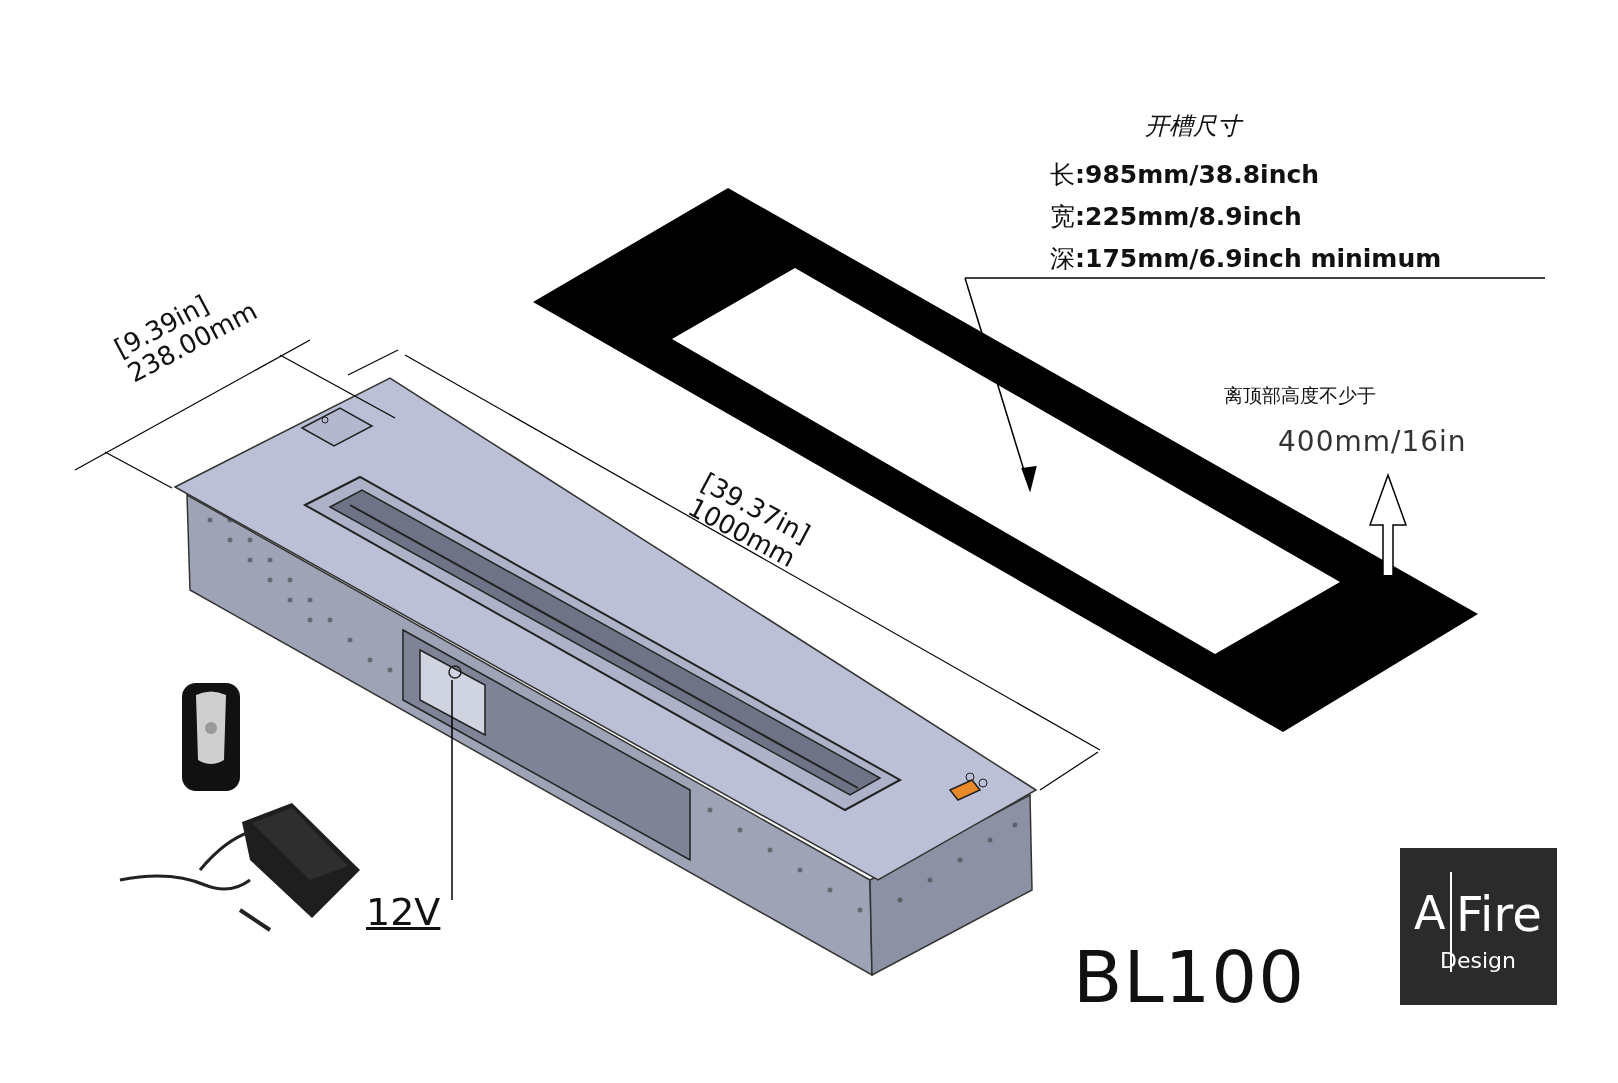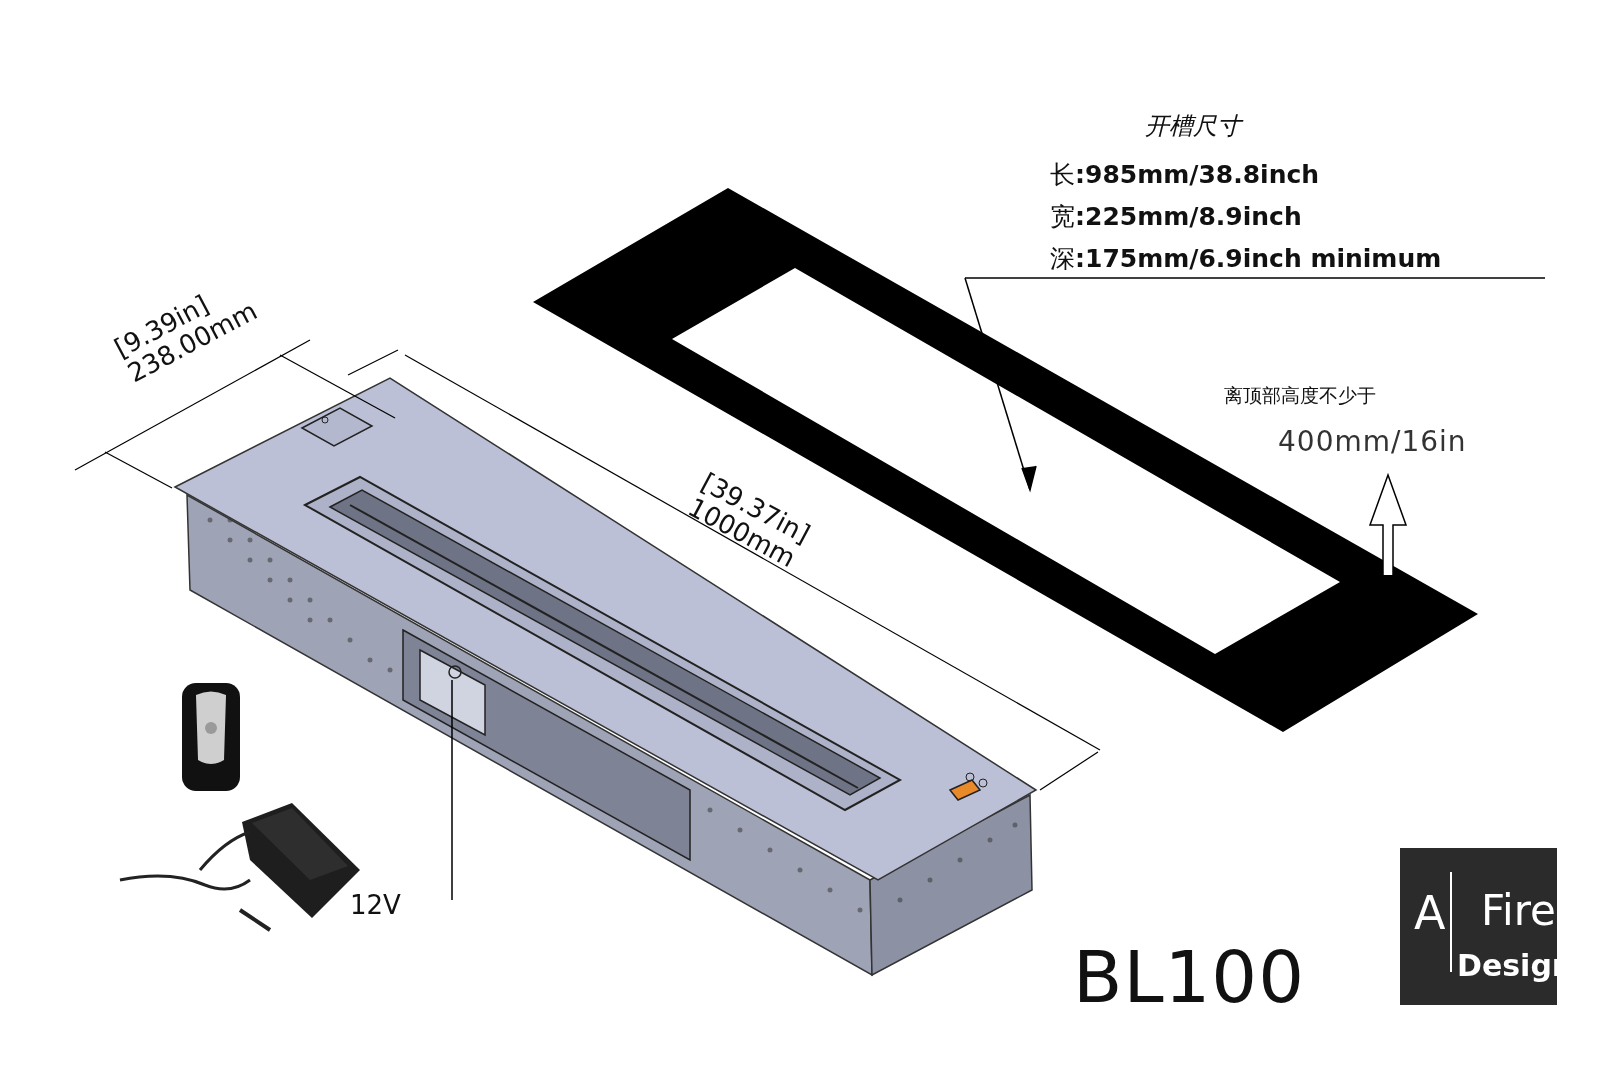--- a/index.html
+++ b/index.html
@@ -4,27 +4,27 @@
 <style>
   html, body { margin: 0; padding: 0; background: #ffffff; }
   body { width: 1618px; height: 1083px; position: relative; overflow: hidden; font-family: "DejaVu Sans", sans-serif; }
   svg { position: absolute; left: 0; top: 0; }
   .txt { position: absolute; color: #111; white-space: nowrap; }
   .title { font-size: 24px; left: 1145px; top: 110px; font-style: italic; }
   .spec { font-size: 25px; font-weight: bold; left: 1050px; }
   .spec .cn { font-weight: normal; }
   .clear-cn { font-size: 19px; left: 1224px; top: 383px; }
   .clear-val { font-size: 28px; font-weight: normal; left: 1278px; top: 425px; color: #333; letter-spacing: 1px; }
-  .volt { font-size: 26px; left: 350px; top: 890px; }
+  .volt { font-size: 38px; left: 366px; top: 890px; text-decoration: underline; }
   .model { font-size: 72px; left: 1062px; top: 935px; letter-spacing: 1px; margin-left: 11px; }
   .logo { position: absolute; left: 1400px; top: 848px; width: 157px; height: 157px; background: #2b2b2b; }
   .logo .a { position: absolute; left: 14px; top: 38px; font-size: 46px; color: #fff; }
   .logo .bar { position: absolute; left: 50px; top: 24px; width: 2px; height: 100px; background: #fff; }
-  .logo .fire { position: absolute; left: 56px; top: 38px; font-size: 42px; color: #fff; margin-left: 25px; }
-  .logo .design { position: absolute; left: 57px; top: 100px; font-size: 30px; color: #fff; font-weight: bold; }
+  .logo .fire { position: absolute; left: 56px; top: 38px; font-size: 48px; color: #fff; }
+  .logo .design { position: absolute; left: 40px; top: 100px; font-size: 22px; color: #fff; }
   .rot1 { position: absolute; left: 110px; top: 338px; transform: rotate(-28deg); transform-origin: left top; font-size: 26px; line-height: 28px; }
   .rot2 { position: absolute; left: 710px; top: 468px; transform: rotate(28deg); transform-origin: left top; font-size: 26px; line-height: 28px; }
 </style>
 </head>
 <body>
 
 <svg width="1618" height="1083" viewBox="0 0 1618 1083">
 
   <g>
     <path d="M533,302 L728,188 L1478,614 L1283,732 Z M672,339 L795,268 L1340,582 L1215,654 Z" fill="#000" fill-rule="evenodd"></path>

